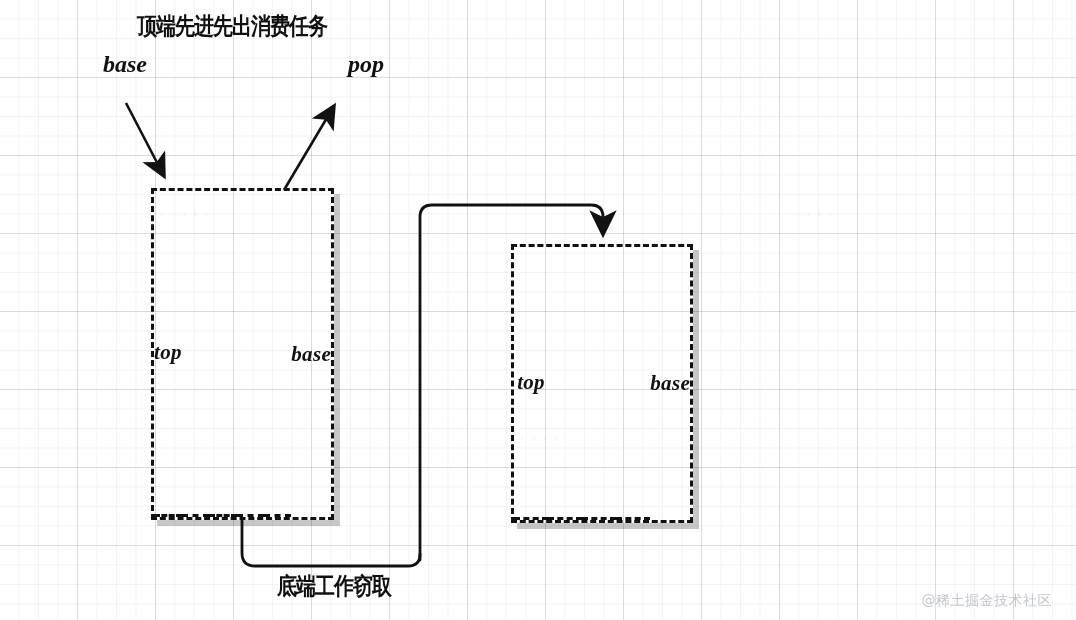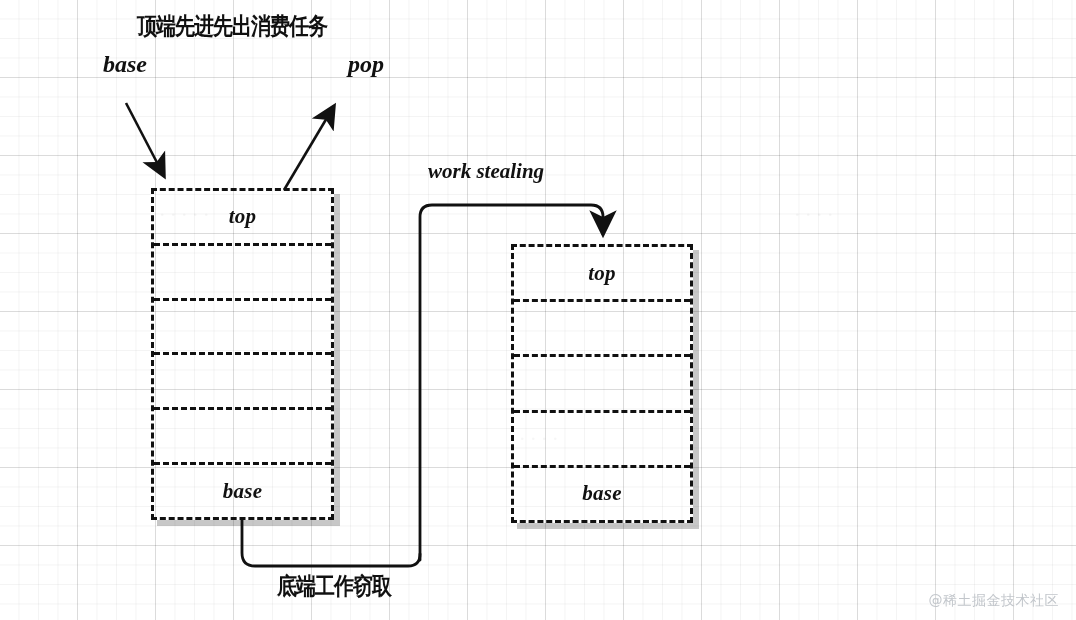--- a/index.html
+++ b/index.html
@@ -28,21 +28,20 @@
   }
 
   
   .stack {
     position: absolute;
     box-sizing: border-box;
     border: 3px dashed #111111;
     background: transparent;
     box-shadow: 6px 6px 0 0 rgba(0,0,0,0.22);
     display: flex;
-    flex-direction: column;
   }
   .stack .cell {
     flex: 1 1 0;
     box-sizing: border-box;
     border-bottom: 3px dashed #111111;
     display: flex;
     align-items: center;
     justify-content: center;
     position: relative;
   }
@@ -82,21 +81,21 @@
 
   #label-title   { left: 137px; top: 13px;  font-size: 20px; }
   #label-push    { left: 103px; top: 51px;  font-size: 24px; }
   #label-pop     { left: 308px; top: 51px;  font-size: 24px; margin-left: 40px; }
   #label-steal   { left: 428px; top: 159px; font-size: 21px; }
   #label-bottom  { left: 277px; top: 573px; font-size: 20px; }
 
   
   #watermark {
     position: absolute;
-    right: 17px;
+    right: 24px;
     bottom: 10px;
     font-family: "DejaVu Sans", "Liberation Sans", sans-serif;
     font-size: 14px;
     color: #c2c6cb;
     letter-spacing: 0.5px;
     white-space: nowrap;
   }
 
   
   #arrows {
@@ -127,21 +126,20 @@
   <div class="ghost" style="left:160px; top:196px;">. . . . .</div>
   <div class="ghost" style="left:795px; top:196px;">. . . .</div>
   <div class="ghost" style="left:520px; top:420px;">. . . .</div>
 
   <div class="label label-cjk" id="label-title">顶端先进先出消费任务</div>
 
   <div class="label label-italic" id="label-push">base</div>
 
   <div class="label label-italic" id="label-pop">pop</div>
 
-  <div class="label label-italic" id="label-steal">work stealing</div>
 
   <div class="label label-cjk" id="label-bottom">底端工作窃取</div>
 
   <div class="stack" id="stack-left">
     <div class="cell">
       <span class="cell-label">top</span>
     </div>
     <div class="cell">
       <span class="cell-label"></span>
     </div>

